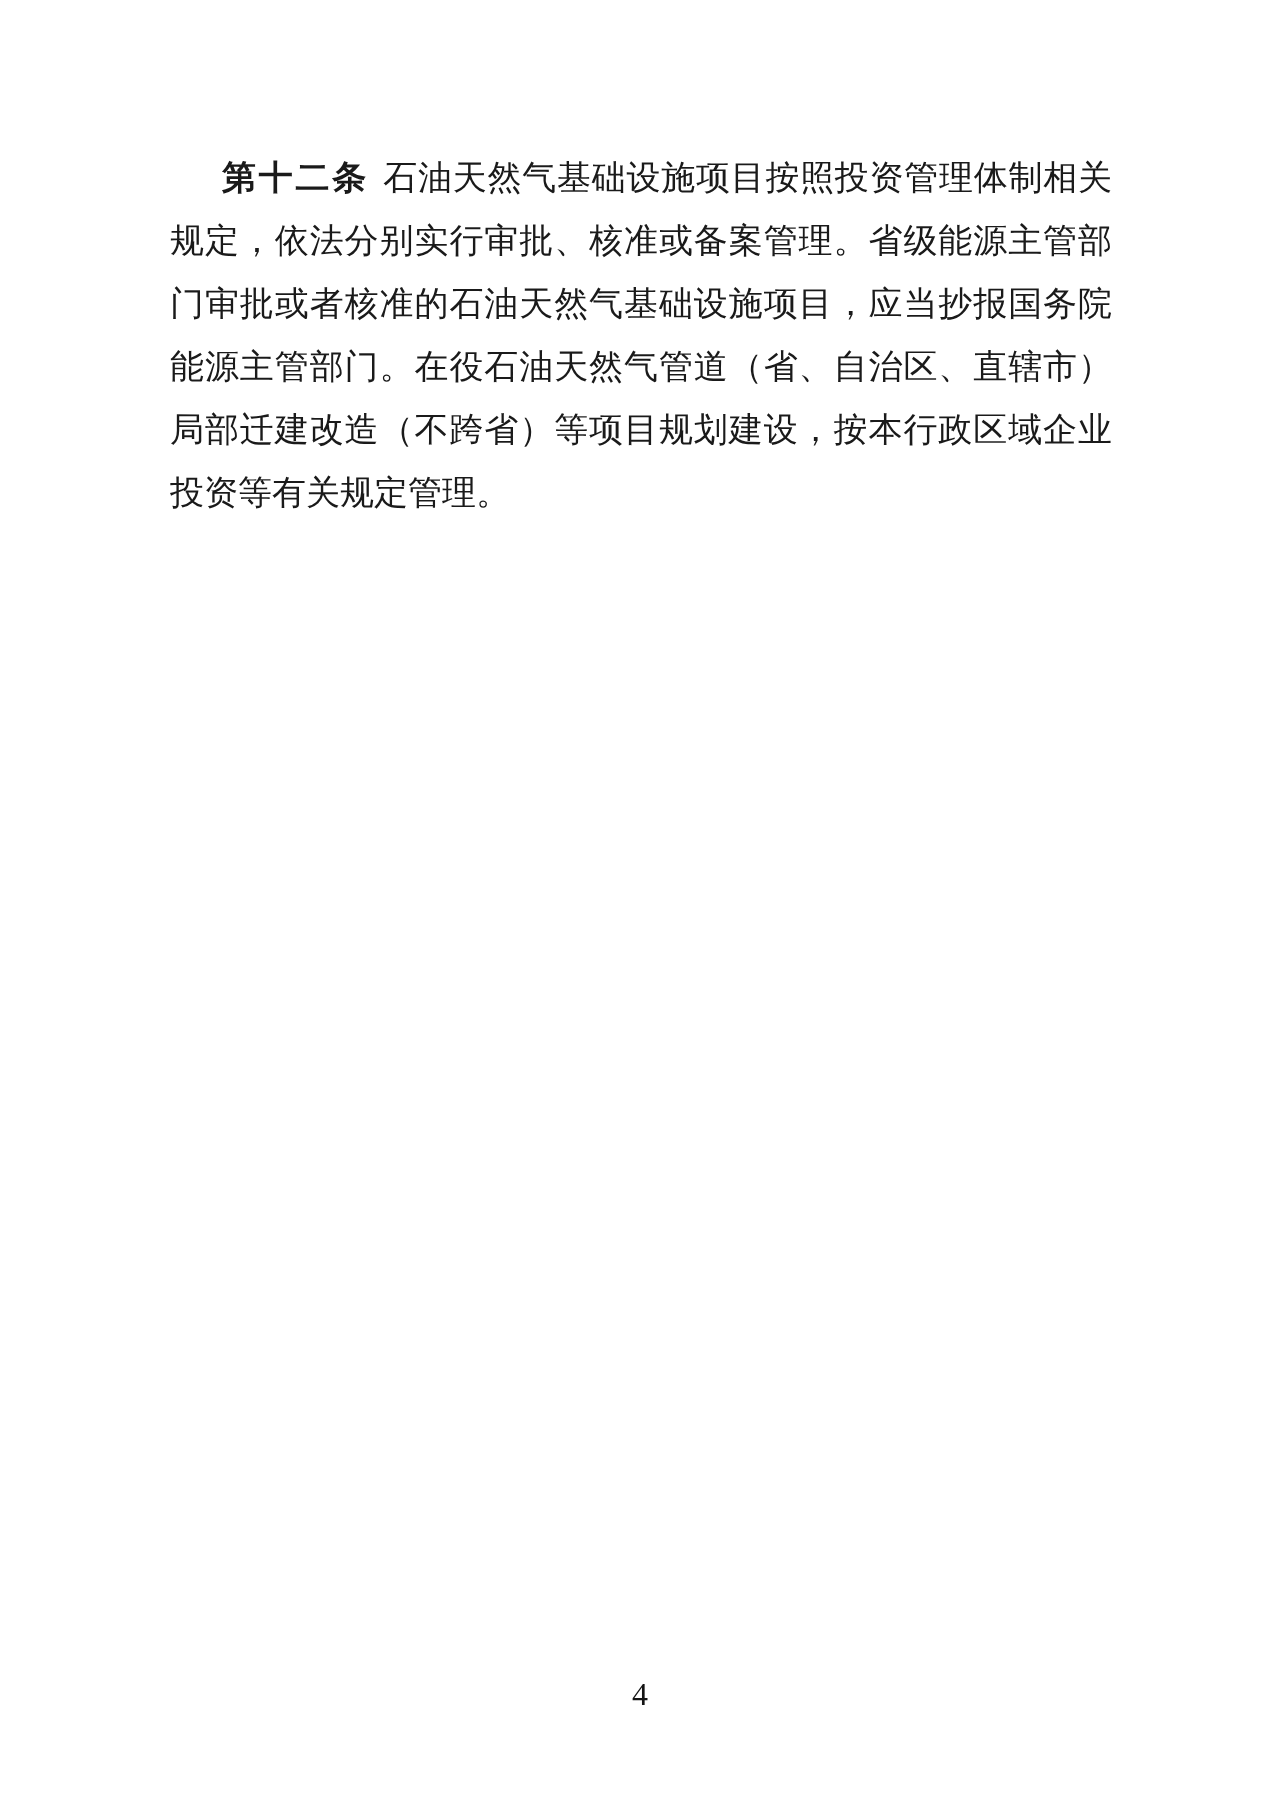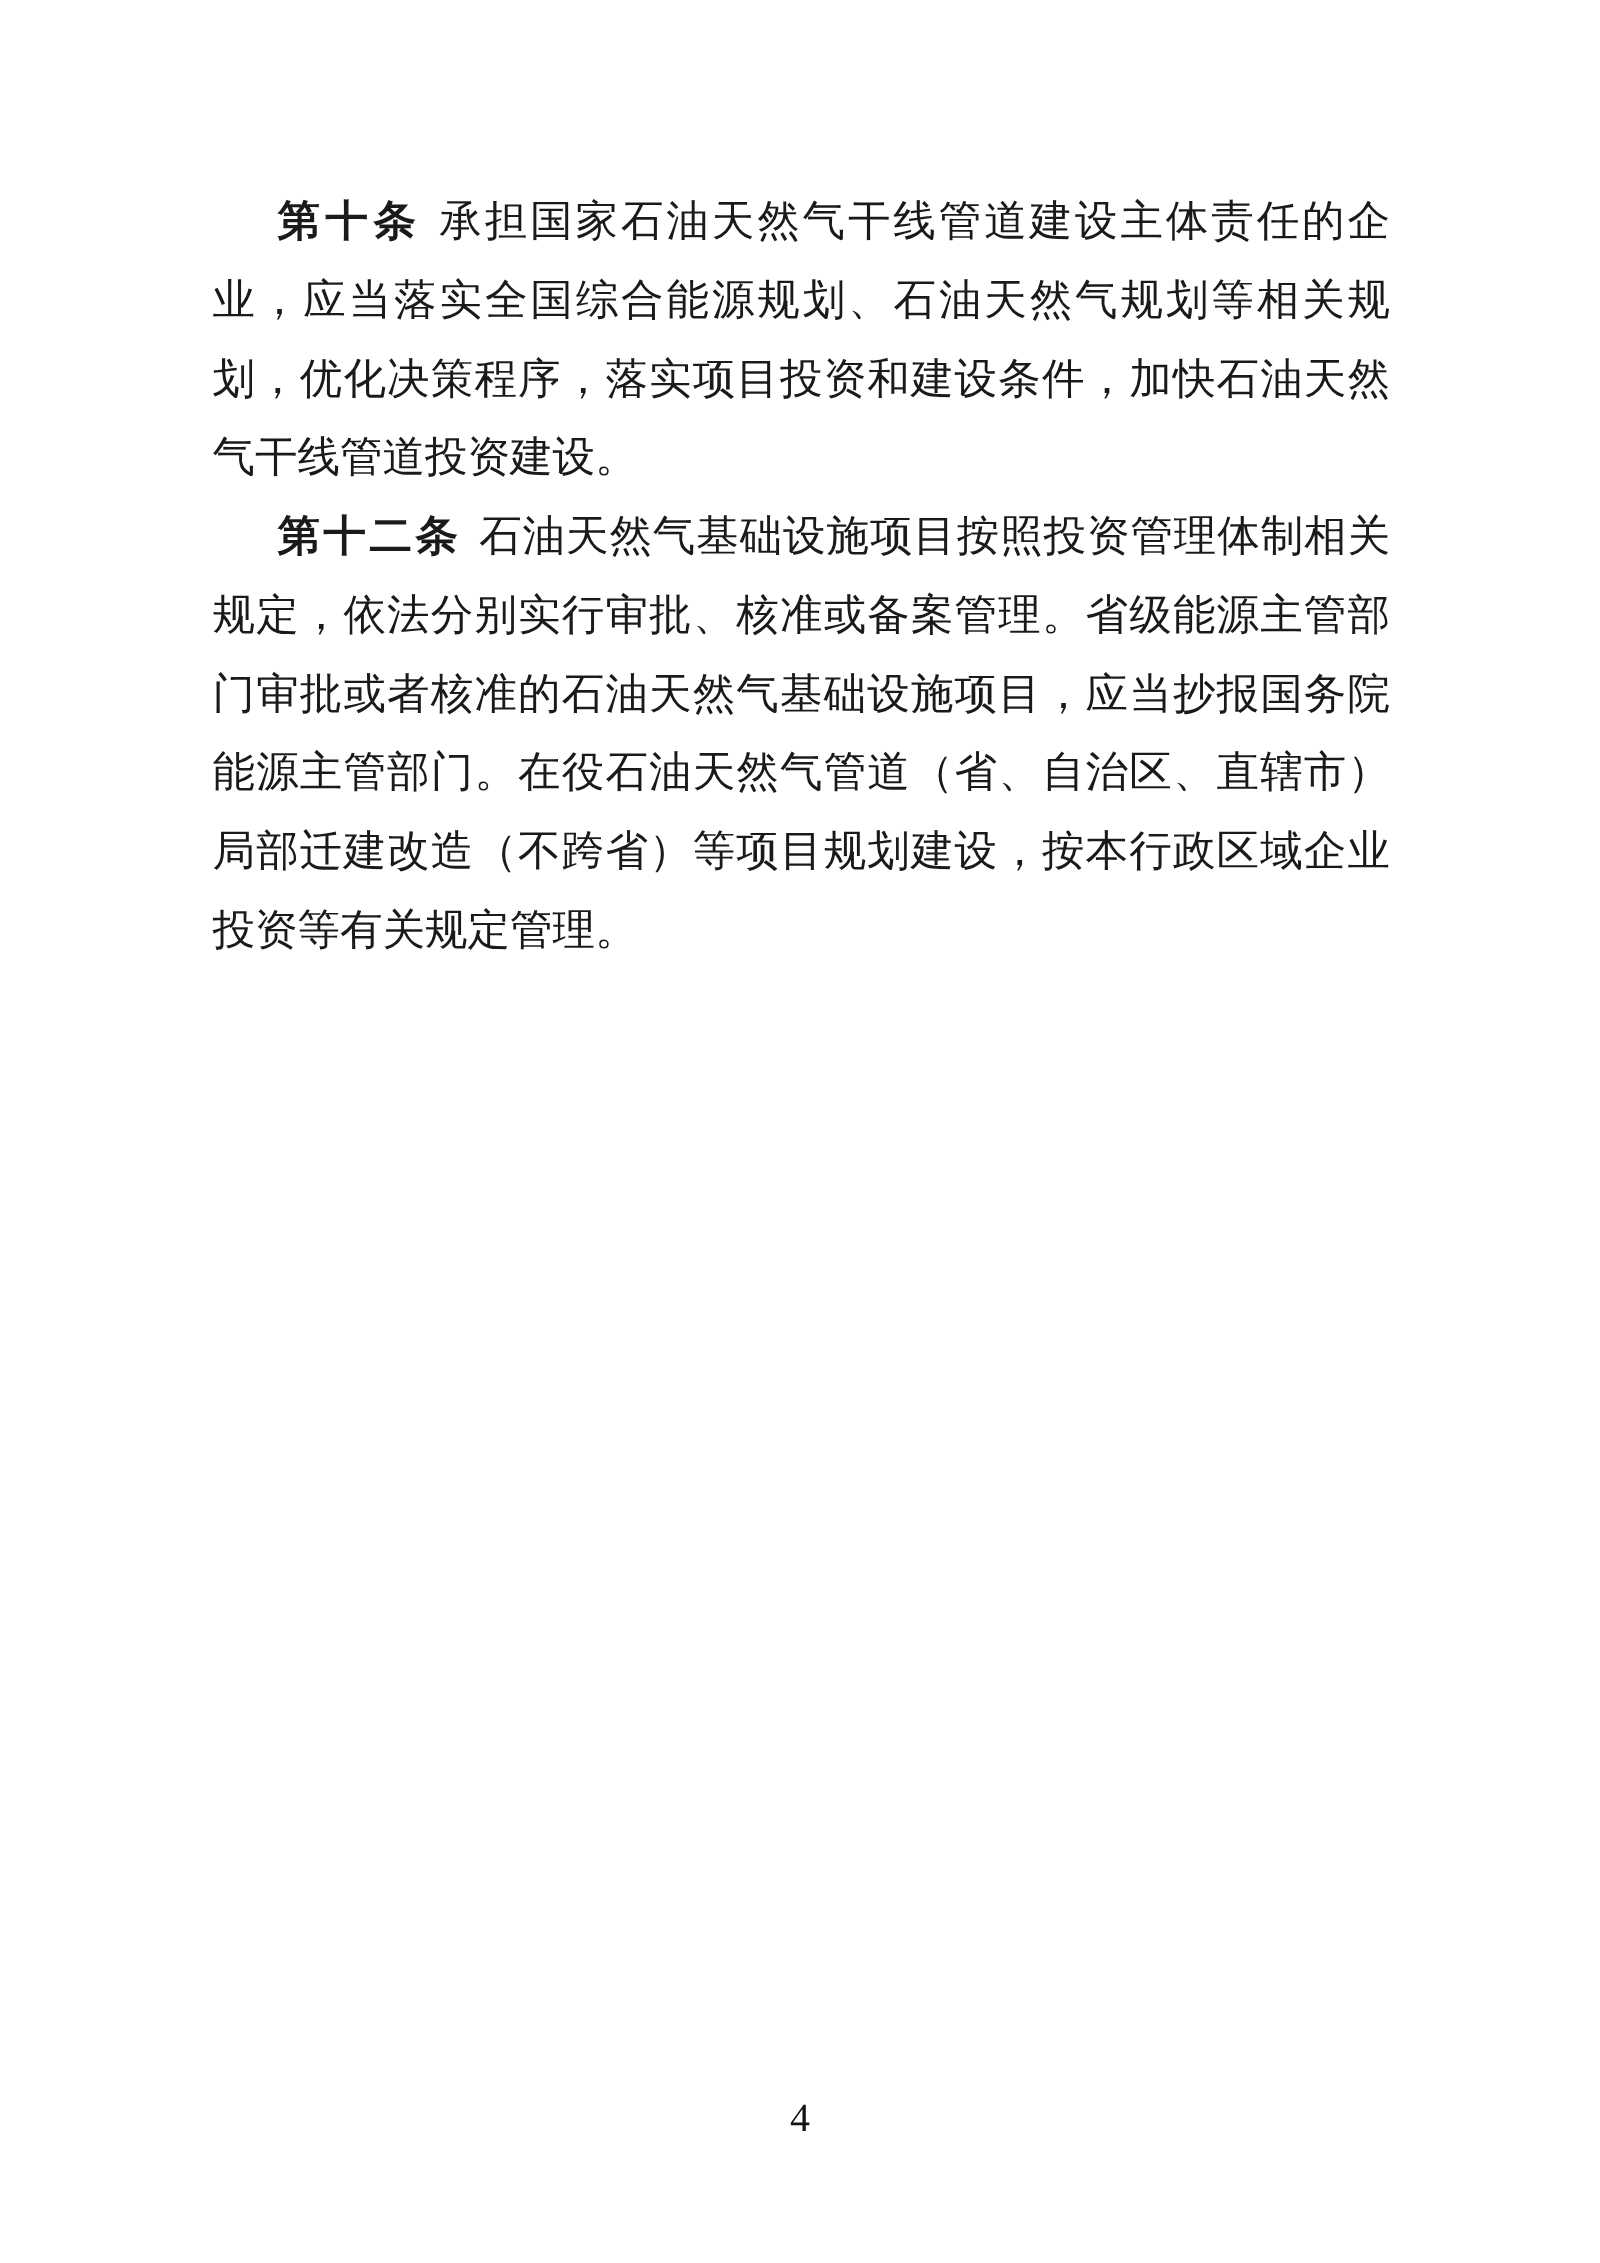--- a/index.html
+++ b/index.html
@@ -54,21 +54,20 @@
     line-height: 36px;
     color: #141414;
   }
 </style>
 </head>
 <body>
 
 <div class="page">
   <div class="content">
 
-    <p class="para"><span class="article-heading">第十条</span><span>承担国家石油天然气干线管道建设主体责任的企业，应当落实全国综合能源规划、石油天然气规划等相关规划，优化决策程序，落实项目投资和建设条件，加快石油天然气干线管道投资建设。</span></p>
 
 
     <p class="para"><span class="article-heading">第十二条</span><span>石油天然气基础设施项目按照投资管理体制相关规定，依法分别实行审批、核准或备案管理。省级能源主管部门审批或者核准的石油天然气基础设施项目，应当抄报国务院能源主管部门。在役石油天然气管道（省、自治区、直辖市）局部迁建改造（不跨省）等项目规划建设，按本行政区域企业投资等有关规定管理。</span></p>
 
 
 
   </div>
 
   <div class="page-number">4</div>
 </div>

